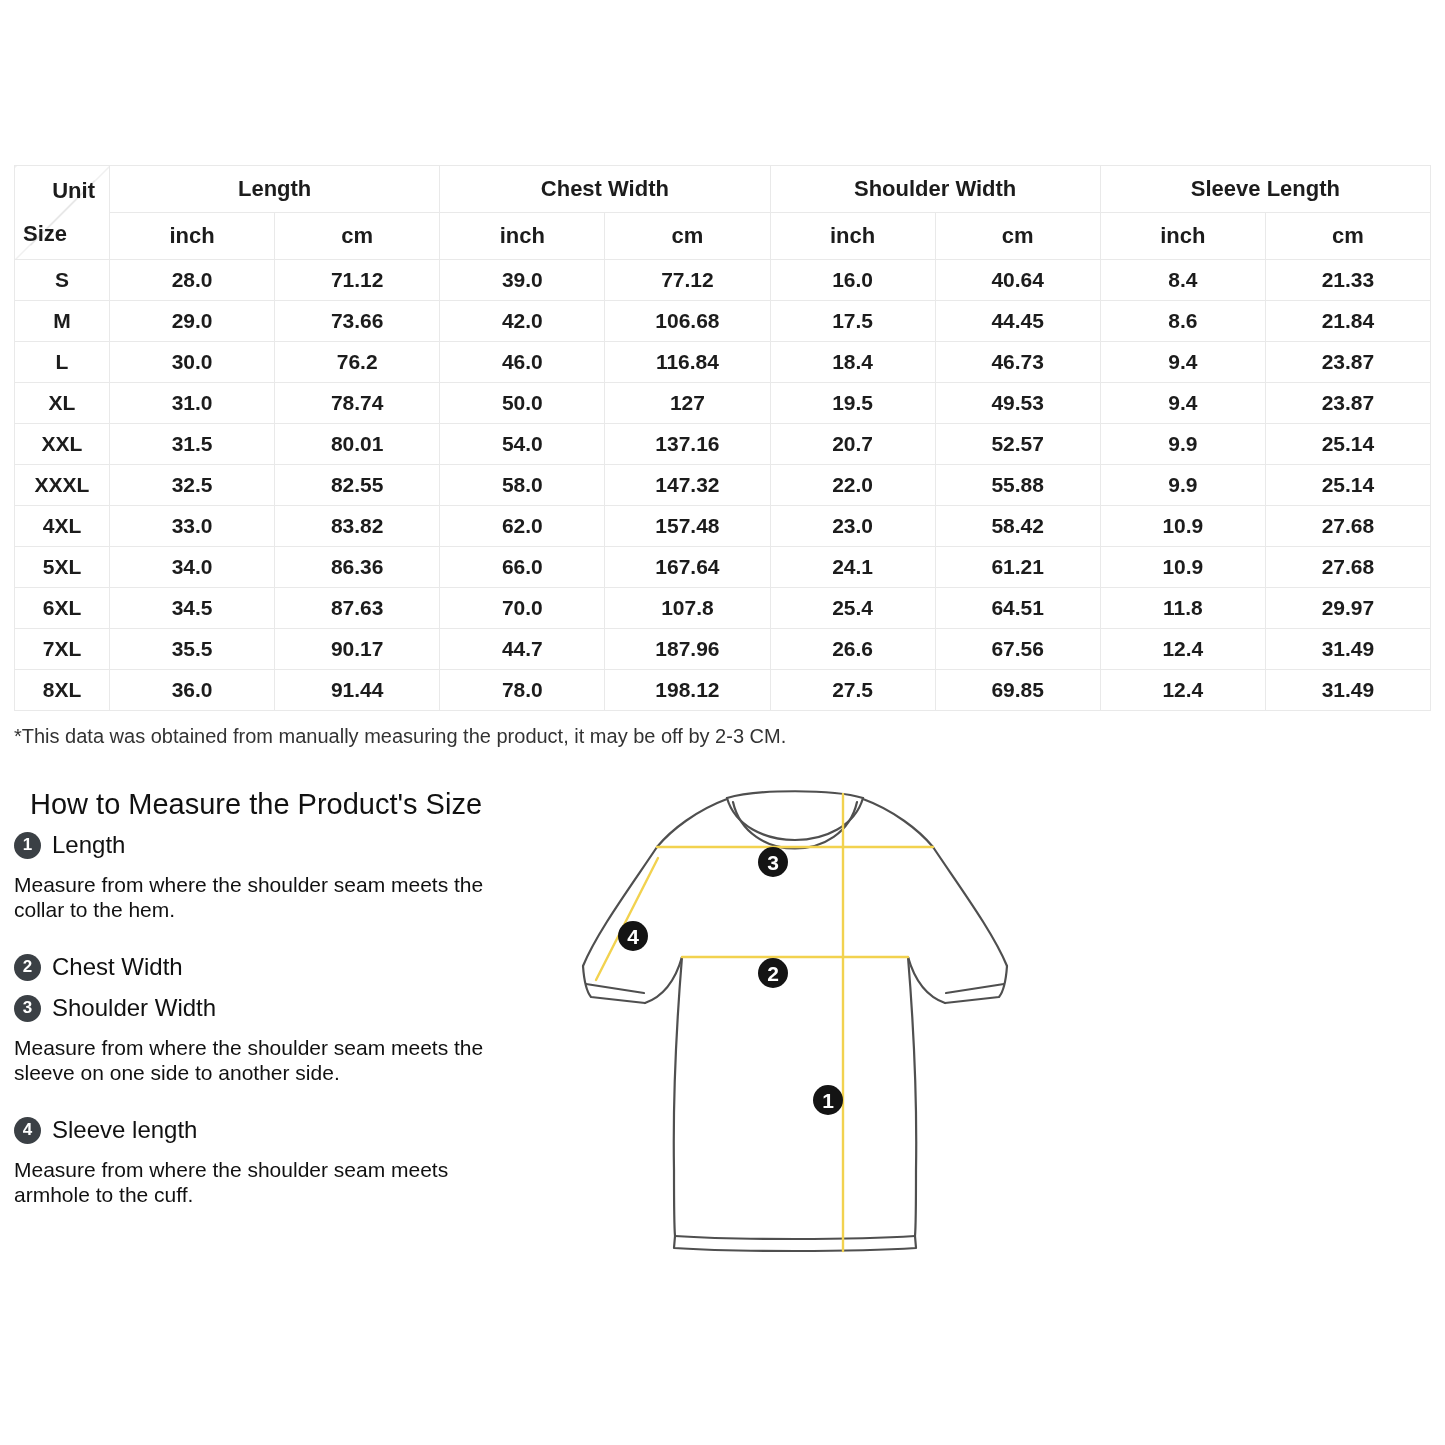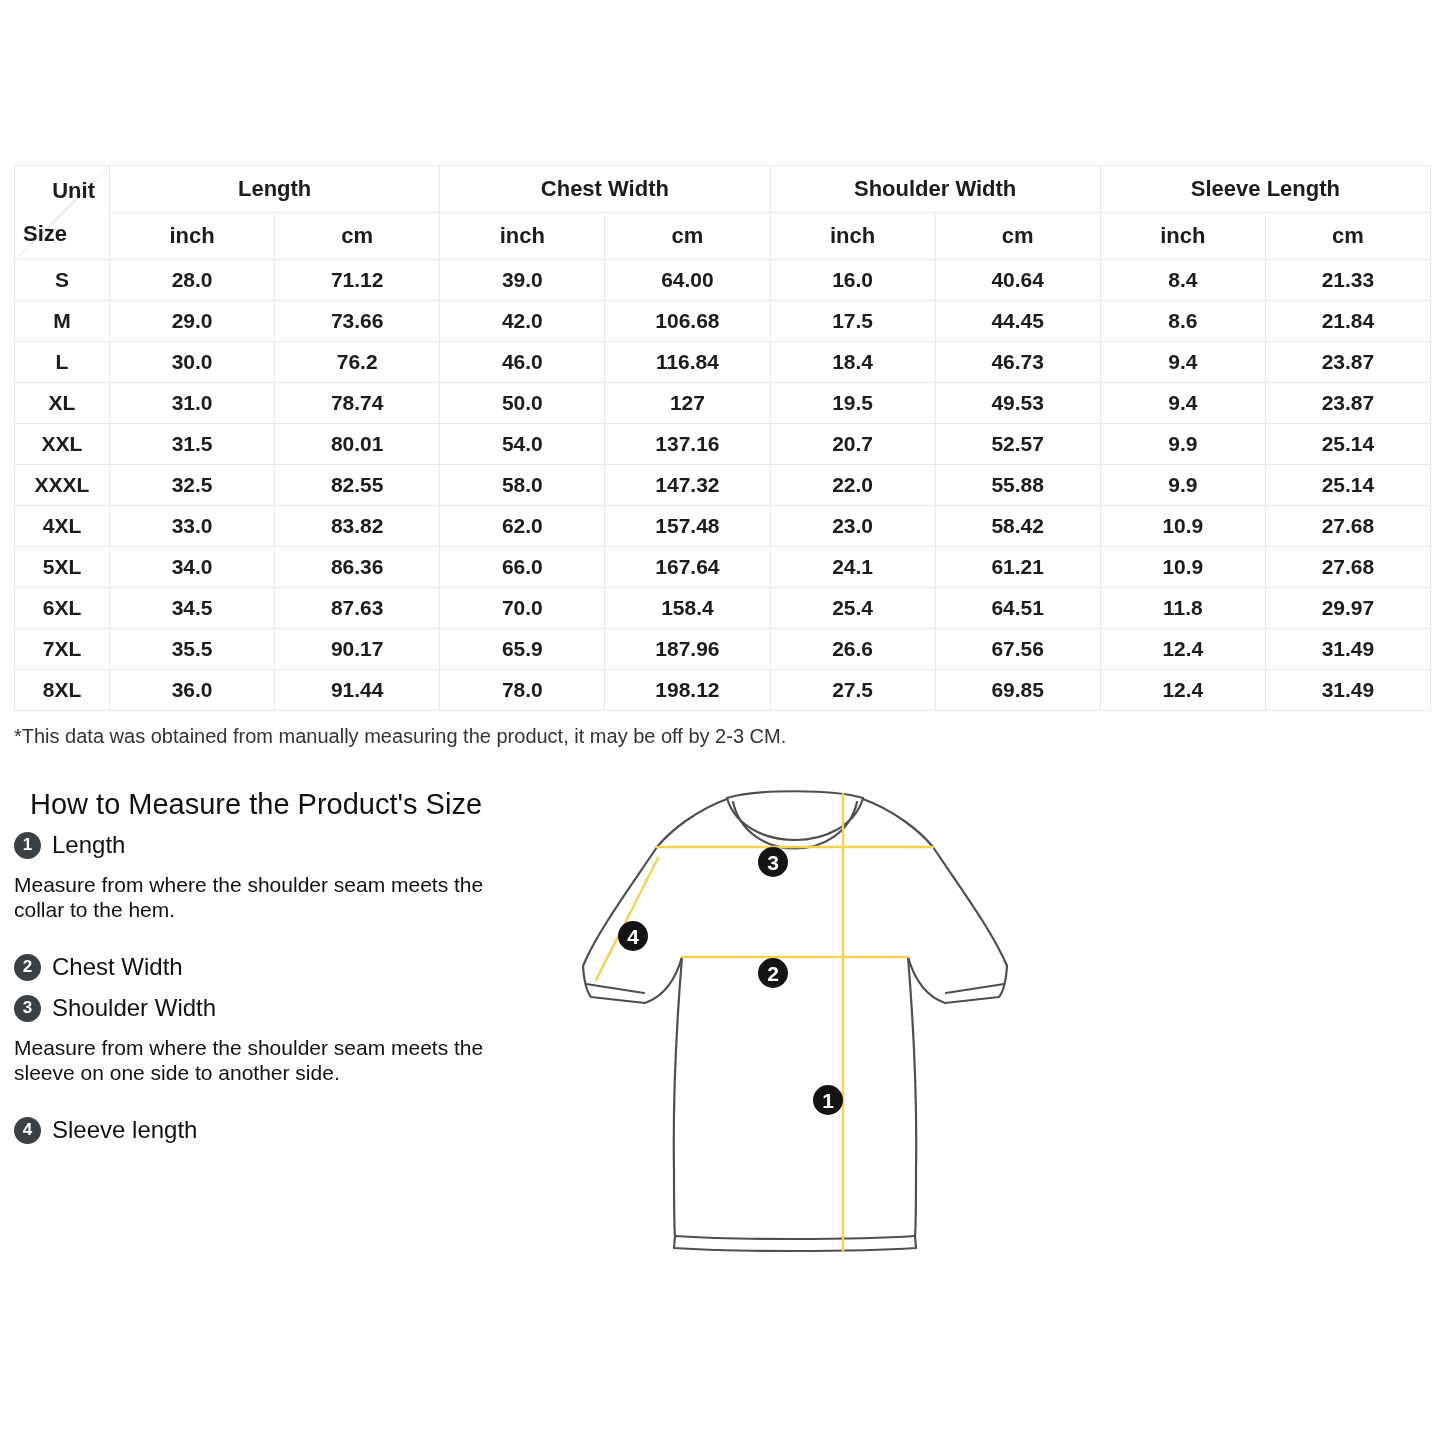--- a/index.html
+++ b/index.html
@@ -102,21 +102,21 @@
           <th>inch</th>
           <th>cm</th>
         </tr>
     </thead>
     <tbody>
         <tr>
           <th>S</th>
           <td>28.0</td>
           <td>71.12</td>
           <td>39.0</td>
-          <td>64.00</td>
+          <td>77.12</td>
           <td>16.0</td>
           <td>40.64</td>
           <td>8.4</td>
           <td>21.33</td>
         </tr>
         <tr>
           <th>M</th>
           <td>29.0</td>
           <td>73.66</td>
           <td>42.0</td>
@@ -190,31 +190,31 @@
           <td>24.1</td>
           <td>61.21</td>
           <td>10.9</td>
           <td>27.68</td>
         </tr>
         <tr>
           <th>6XL</th>
           <td>34.5</td>
           <td>87.63</td>
           <td>70.0</td>
-          <td>158.4</td>
+          <td>107.8</td>
           <td>25.4</td>
           <td>64.51</td>
           <td>11.8</td>
           <td>29.97</td>
         </tr>
         <tr>
           <th>7XL</th>
           <td>35.5</td>
           <td>90.17</td>
-          <td>65.9</td>
+          <td>44.7</td>
           <td>187.96</td>
           <td>26.6</td>
           <td>67.56</td>
           <td>12.4</td>
           <td>31.49</td>
         </tr>
         <tr>
           <th>8XL</th>
           <td>36.0</td>
           <td>91.44</td>
@@ -253,20 +253,22 @@
           <span class="howto-label">Shoulder Width</span>
         </div>
         <p class="howto-desc">Measure from where the shoulder seam meets the
 sleeve on one side to another side.</p>
       </div>
       <div class="howto-item">
         <div class="howto-head">
           <span class="howto-badge" style="background: rgb(59, 64, 69);">4</span>
           <span class="howto-label">Sleeve length</span>
         </div>
+        <p class="howto-desc">Measure from where the shoulder seam meets
+armhole to the cuff.</p>
       </div>
     </div>
 
   <div class="shirt-wrap">
     <svg width="440" height="470" viewBox="0 0 440 470">
 
       <g fill="none" stroke-width="2.2" stroke-linecap="round" stroke-linejoin="round" stroke="#4f4f4f">
         <path d="M152,8 C 182,-1 258,-1 288,8"></path>
         <path d="M152,8 C 168,64 272,64 288,8"></path>
         <path d="M158,12 C 172,74 268,74 282,12"></path>

